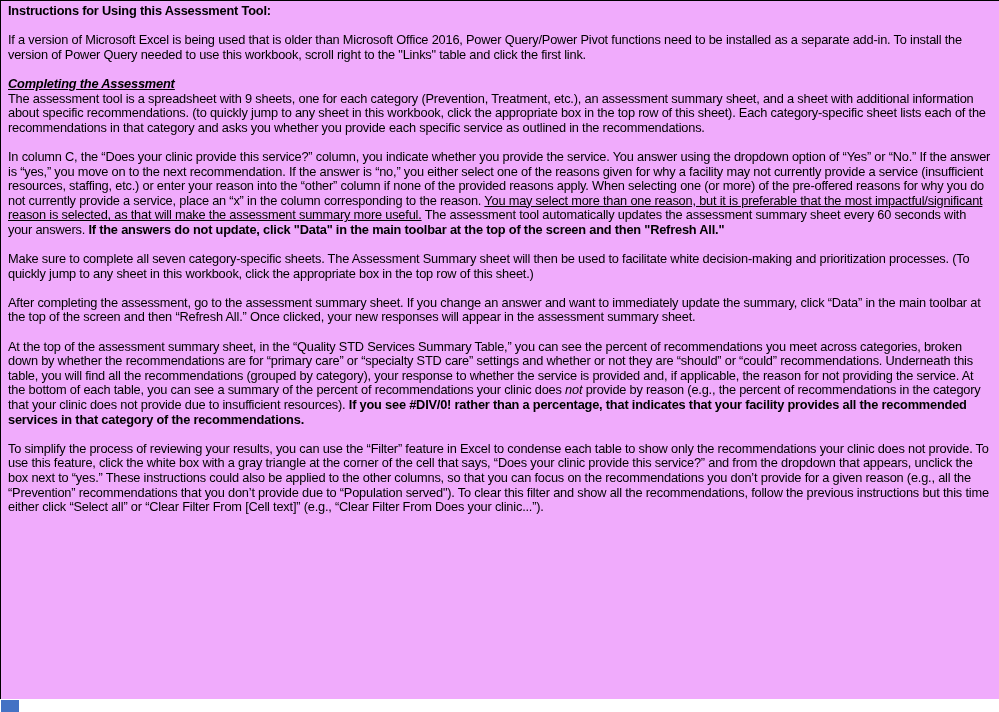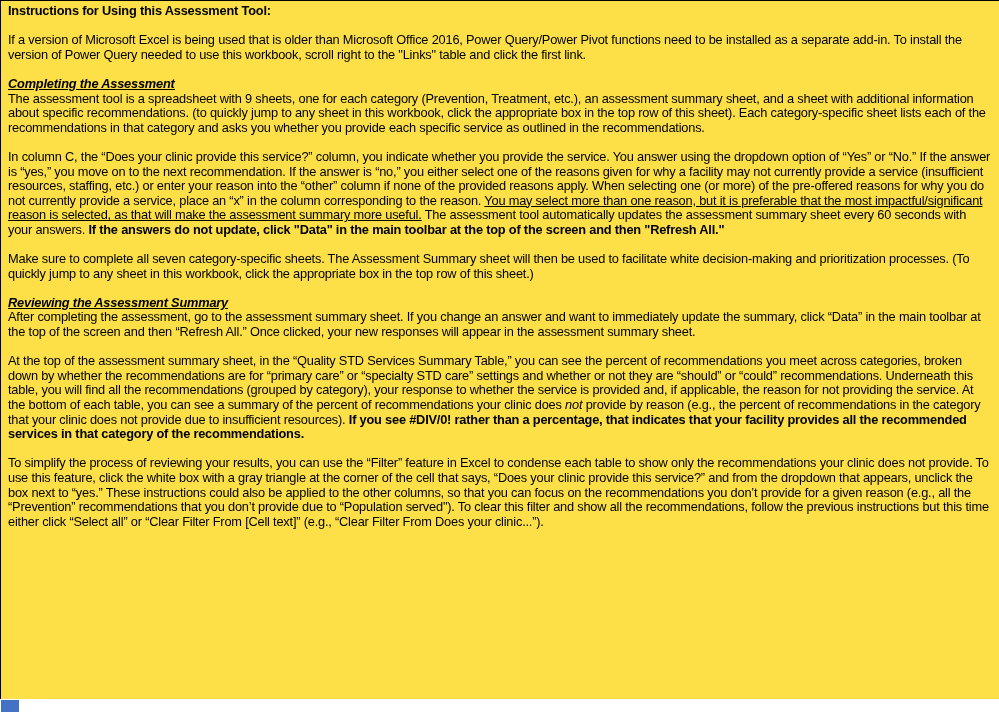--- a/index.html
+++ b/index.html
@@ -21,21 +21,21 @@
   }
   .cell {
     position: absolute;
     left: 0;
     top: 0;
     width: 999px;
     height: 699px;
     border-top: 1px solid #000000;
     border-left: 1px solid #000000;
     box-sizing: border-box;
-    background: #fde047;
+    background: #f0abfc;
     overflow: hidden;
   }
   .content {
     padding: 3px 8px 0 7px;
     font-size: 12.8px;
     line-height: 14.6px;
     letter-spacing: -0.2px;
   }
   .title {
     font-weight: bold;
@@ -67,21 +67,20 @@
 <div class="sheet">
   <div class="cell">
     <div class="content">
       <div class="title">Instructions for Using this Assessment Tool:</div>
       <div>
           <div class="block paragraph"><span>If a version of Microsoft Excel is being used that is older than Microsoft Office 2016, Power Query/Power Pivot functions need to be installed as a separate add-in. To install the version of Power Query needed to use this workbook, scroll right to the "Links" table and click the first link.</span></div>
           <div class="block heading"><span class="b i u">Completing the Assessment</span></div>
           <div class="block paragraph"><span>The assessment tool is a spreadsheet with 9 sheets, one for each category (Prevention, Treatment, etc.), an assessment summary sheet, and a sheet with additional information about specific recommendations. (to quickly jump to any sheet in this workbook, click the appropriate box in the top row of this sheet). Each category-specific sheet lists each of the recommendations in that category and asks you whether you provide each specific service as outlined in the recommendations.</span></div>
           <div class="block paragraph"><span>In column C, the “Does your clinic provide this service?” column, you indicate whether you provide the service. You answer using the dropdown option of “Yes” or “No.” If the answer is “yes,” you move on to the next recommendation. If the answer is “no,” you either select one of the reasons given for why a facility may not currently provide a service (insufficient resources, staffing, etc.) or enter your reason into the “other” column if none of the provided reasons apply. When selecting one (or more) of the pre-offered reasons for why you do not currently provide a service, place an “x” in the column corresponding to the reason. </span><span class="u">You may select more than one reason, but it is preferable that the most impactful/significant reason is selected, as that will make the assessment summary more useful.</span><span> The assessment tool automatically updates the assessment summary sheet every 60 seconds with your answers. </span><span class="b">If the answers do not update, click "Data" in the main toolbar at the top of the screen and then "Refresh All."</span></div>
           <div class="block paragraph"><span>Make sure to complete all seven category-specific sheets. The Assessment Summary sheet will then be used to facilitate white decision-making and prioritization processes. (To quickly jump to any sheet in this workbook, click the appropriate box in the top row of this sheet.)</span></div>
-          <div class="block heading"><span class="b i u">Reviewing the Assessment Summary</span></div>
           <div class="block paragraph"><span>After completing the assessment, go to the assessment summary sheet. If you change an answer and want to immediately update the summary, click “Data” in the main toolbar at the top of the screen and then “Refresh All.” Once clicked, your new responses will appear in the assessment summary sheet.</span></div>
           <div class="block paragraph"><span>At the top of the assessment summary sheet, in the “Quality STD Services Summary Table,” you can see the percent of recommendations you meet across categories, broken down by whether the recommendations are for “primary care” or “specialty STD care” settings and whether or not they are “should” or “could” recommendations. Underneath this table, you will find all the recommendations (grouped by category), your response to whether the service is provided and, if applicable, the reason for not providing the service. At the bottom of each table, you can see a summary of the percent of recommendations your clinic does </span><span class="i">not</span><span> provide by reason (e.g., the percent of recommendations in the category that your clinic does not provide due to insufficient resources). </span><span class="b">If you see #DIV/0! rather than a percentage, that indicates that your facility provides all the recommended services in that category of the recommendations.</span></div>
           <div class="block paragraph"><span>To simplify the process of reviewing your results, you can use the “Filter” feature in Excel to condense each table to show only the recommendations your clinic does not provide. To use this feature, click the white box with a gray triangle at the corner of the cell that says, “Does your clinic provide this service?” and from the dropdown that appears, unclick the box next to “yes.” These instructions could also be applied to the other columns, so that you can focus on the recommendations you don’t provide for a given reason (e.g., all the “Prevention” recommendations that you don’t provide due to “Population served"). To clear this filter and show all the recommendations, follow the previous instructions but this time either click “Select all” or “Clear Filter From [Cell text]” (e.g., “Clear Filter From Does your clinic...”).</span></div>
         </div>
     </div>
   </div>
   <div class="blue-cell" style="background: rgb(68, 114, 196);"></div>
 </div>
 
 </body></html>

